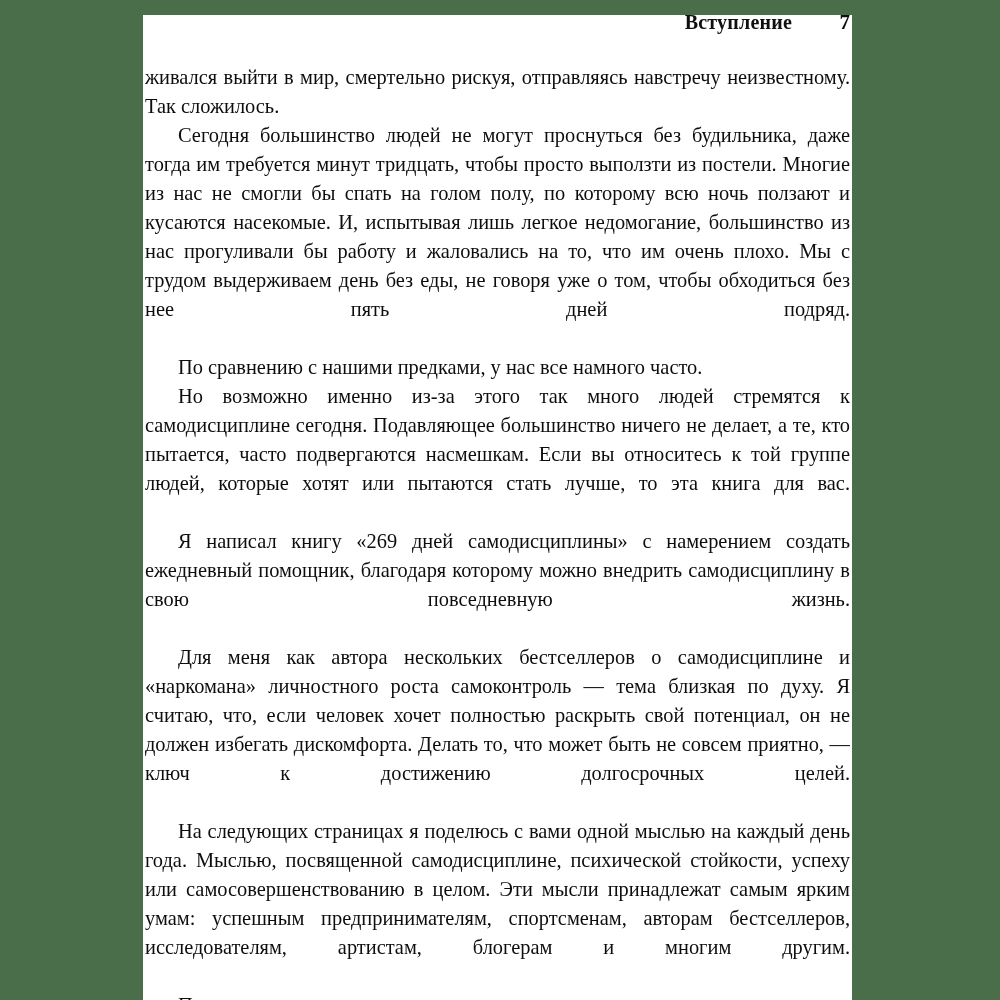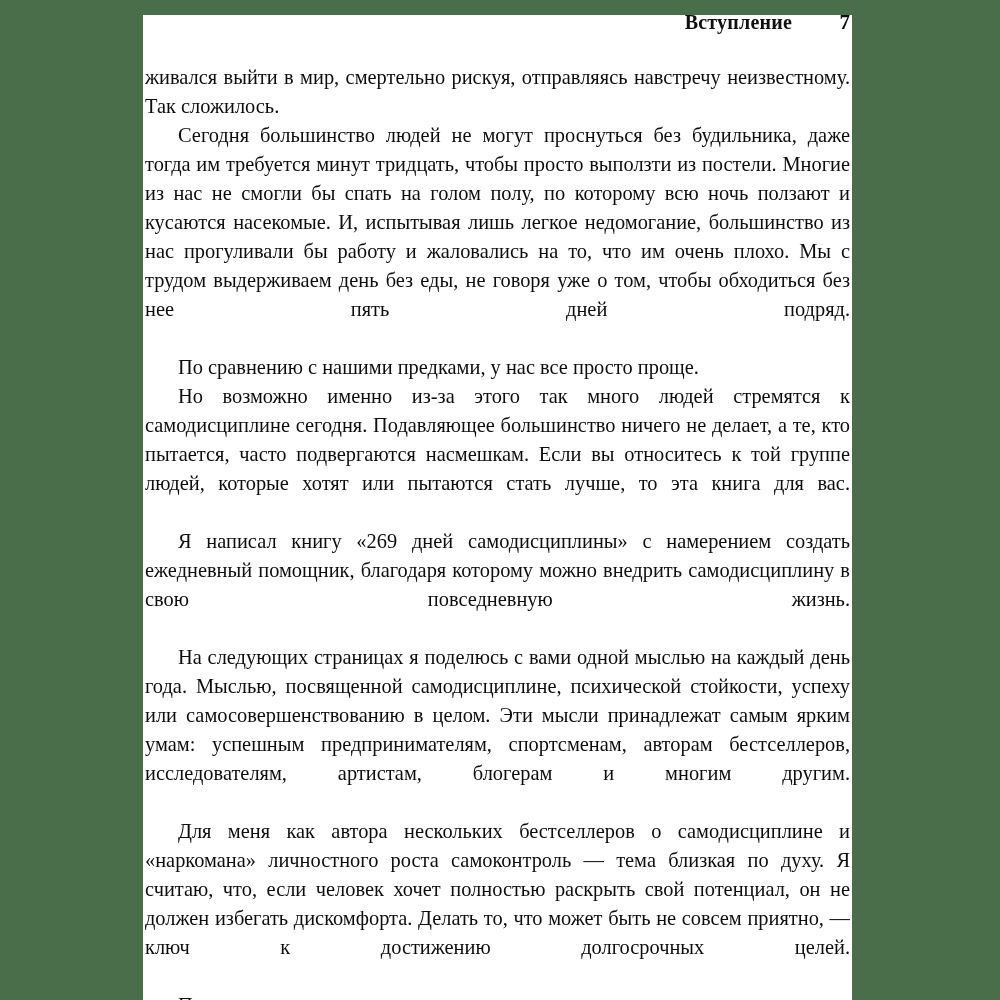--- a/index.html
+++ b/index.html
@@ -91,21 +91,21 @@
 <div id="page-sheet" style="background: rgb(255, 255, 255);">
 
   <div id="running-head">
     <span class="rh-title">Вступление</span>
     <span class="rh-folio">7</span>
   </div>
 
   <div id="body-column">
     <p class="para flush">живался выйти в мир, смертельно рискуя, отправляясь навстречу неизвестному. Так сложилось.</p>
     <p class="para indent">Сегодня большинство людей не могут проснуться без будильника, даже тогда им требуется минут тридцать, чтобы просто выползти из постели. Многие из нас не смогли бы спать на голом полу, по которому всю ночь ползают и кусаются насекомые. И, испытывая лишь легкое недомогание, большинство из нас прогуливали бы работу и жаловались на то, что им очень плохо. Мы с трудом выдерживаем день без еды, не говоря уже о том, чтобы обходиться без нее пять дней подряд.</p>
-    <p class="para indent flush">По сравнению с нашими предками, у нас все просто проще.</p>
+    <p class="para indent flush">По сравнению с нашими предками, у нас все намного часто.</p>
     <p class="para indent">Но возможно именно из-за этого так много людей стремятся к самодисциплине сегодня. Подавляющее большинство ничего не делает, а те, кто пытается, часто подвергаются насмешкам. Если вы относитесь к той группе людей, которые хотят или пытаются стать лучше, то эта книга для вас.</p>
     <p class="para indent">Я написал книгу «269 дней самодисциплины» с намерением создать ежедневный помощник, благодаря которому можно внедрить самодисциплину в свою повседневную жизнь.</p>
+    <p class="para indent">Для меня как автора нескольких бестселлеров о самодисциплине и «наркомана» личностного роста самоконтроль — тема близкая по духу. Я считаю, что, если человек хочет полностью раскрыть свой потенциал, он не должен избегать дискомфорта. Делать то, что может быть не совсем приятно, — ключ к достижению долгосрочных целей.</p>
     <p class="para indent">На следующих страницах я поделюсь с вами одной мыслью на каждый день года. Мыслью, посвященной самодисциплине, психической стойкости, успеху или самосовершенствованию в целом. Эти мысли принадлежат самым ярким умам: успешным предпринимателям, спортсменам, авторам бестселлеров, исследователям, артистам, блогерам и многим другим.</p>
-    <p class="para indent">Для меня как автора нескольких бестселлеров о самодисциплине и «наркомана» личностного роста самоконтроль — тема близкая по духу. Я считаю, что, если человек хочет полностью раскрыть свой потенциал, он не должен избегать дискомфорта. Делать то, что может быть не совсем приятно, — ключ к достижению долгосрочных целей.</p>
     <p class="para indent">Поскольку высказывания кратки и сразу переходят к сути дела, вы сможете легко найти в них источник вдохновения, чтобы про-</p>
   </div>
 
 </div>
 
 </body></html>

